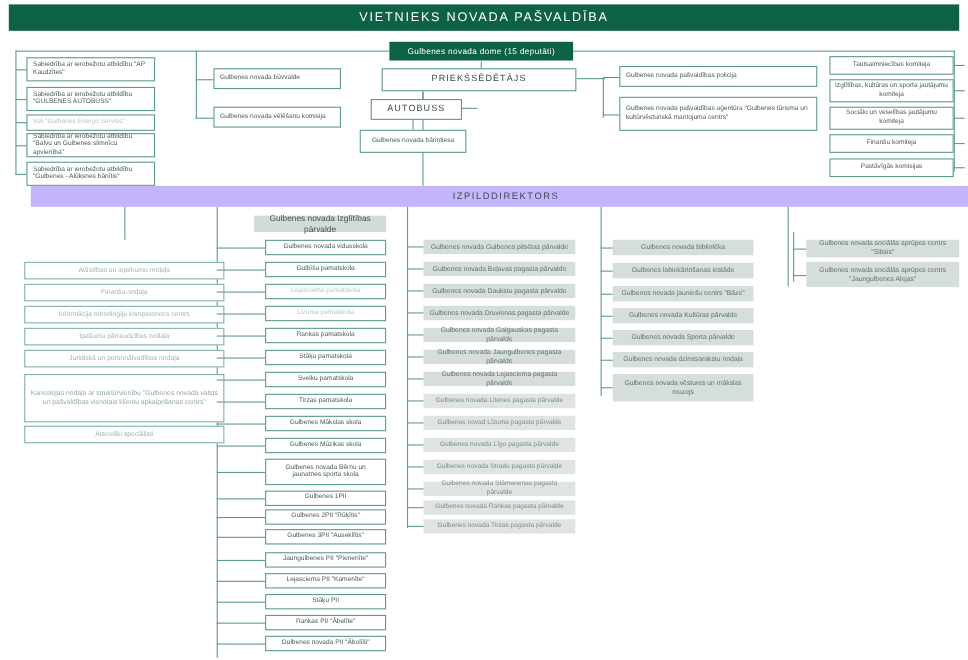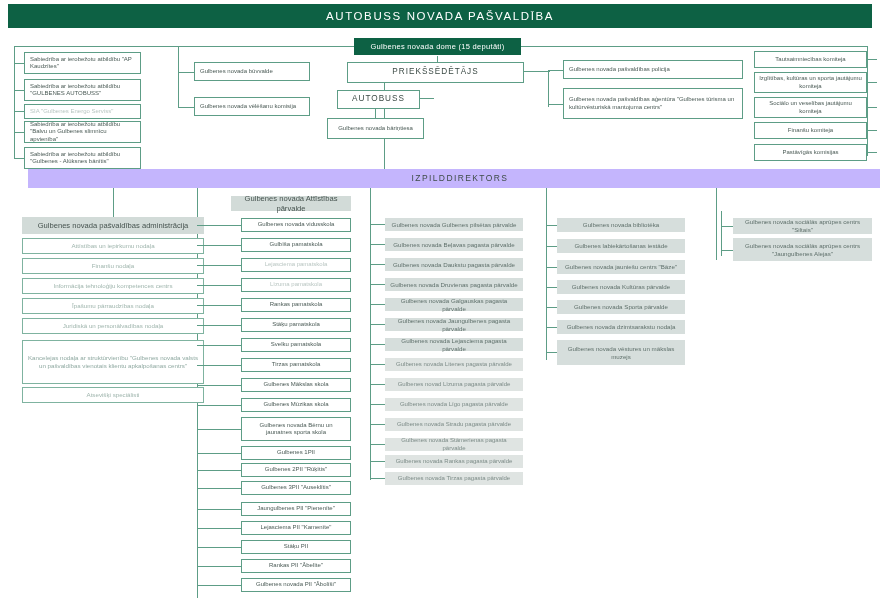--- a/index.html
+++ b/index.html
@@ -82,21 +82,21 @@
   
   .ln{position:absolute;background:#5d9d86;}
   .lnh{height:1px;}
   .lnv{width:1px;}
 </style>
 </head>
 <body>
 
 <div id="root">
 
-  <div class="box title-bar" style="left:8px;top:4px;width:864px;height:24px;">AUTOBUSS NOVADA PAŠVALDĪBA</div>
+  <div class="box title-bar" style="left:8px;top:4px;width:864px;height:24px;">VIETNIEKS NOVADA PAŠVALDĪBA</div>
 
   <div class="ln lnh" style="left:14px;top:46px;width:340px;height:1px;"></div>
 
   <div class="ln lnv" style="left:14px;top:46px;width:1px;height:113px;"></div>
 
   <div class="ln lnv" style="left:178px;top:46px;width:1px;height:62px;"></div>
 
   <div class="ln lnh" style="left:521px;top:46px;width:347px;height:1px;"></div>
   <div class="ln lnv" style="left:867px;top:46px;width:1px;height:110px;"></div>
 
@@ -164,31 +164,30 @@
   <div class="ln lnh" style="left:867px;top:152px;width:10px;height:1px;"></div>
 
   <div class="box band" style="left:8px;top:169px;width:864px;height:19px;">IZPILDDIREKTORS</div>
 
   <div class="ln lnv" style="left:113px;top:188px;width:1px;height:30px;"></div>
   <div class="ln lnv" style="left:197px;top:188px;width:1px;height:410px;"></div>
   <div class="ln lnv" style="left:370px;top:188px;width:1px;height:292px;"></div>
   <div class="ln lnv" style="left:546px;top:188px;width:1px;height:172px;"></div>
   <div class="ln lnv" style="left:716px;top:188px;width:1px;height:72px;"></div>
 
-  <div class="box gray-head" style="left:22px;top:217px;width:182px;height:17px;">Gulbenes novada pašvaldības administrācija</div>
 
   <div class="box admin-outline" style="left:22px;top:238px;width:182px;height:16px;">Attīstības un iepirkumu nodaļa</div>
   <div class="box admin-outline" style="left:22px;top:258px;width:182px;height:16px;">Finanšu nodaļa</div>
   <div class="box admin-outline" style="left:22px;top:278px;width:182px;height:16px;">Informācija tehnoloģiju kompetences centrs</div>
   <div class="box admin-outline" style="left:22px;top:298px;width:182px;height:16px;">Īpašumu pārraudzības nodaļa</div>
   <div class="box admin-outline" style="left:22px;top:318px;width:182px;height:16px;">Juridiskā un personālvadības nodaļa</div>
   <div class="box admin-outline strong" style="left:22px;top:340px;width:182px;height:44px;">Kancelejas nodaļa ar struktūrvienību "Gulbenes novada valsts un pašvaldības vienotais klientu apkalpošanas centrs"</div>
   <div class="box admin-outline" style="left:22px;top:387px;width:182px;height:16px;">Atsevišķi speciālisti</div>
 
-  <div class="box gray-head" style="left:231px;top:196px;width:120px;height:15px;">Gulbenes novada Attīstības pārvalde</div>
+  <div class="box gray-head" style="left:231px;top:196px;width:120px;height:15px;">Gulbenes novada Izglītības pārvalde</div>
 
   <div class="box outline" style="left:241px;top:218px;width:110px;height:14px;">Gulbenes novada vidusskola</div>
   <div class="ln lnh" style="left:197px;top:225px;width:44px;height:1px;"></div>
 
   <div class="box outline" style="left:241px;top:238px;width:110px;height:14px;">Gulbīša pamatskola</div>
   <div class="ln lnh" style="left:197px;top:245px;width:44px;height:1px;"></div>
 
   <div class="box outline muted" style="left:241px;top:258px;width:110px;height:14px;">Lejasciema  pamatskola</div>
   <div class="ln lnh" style="left:197px;top:265px;width:44px;height:1px;"></div>
 

